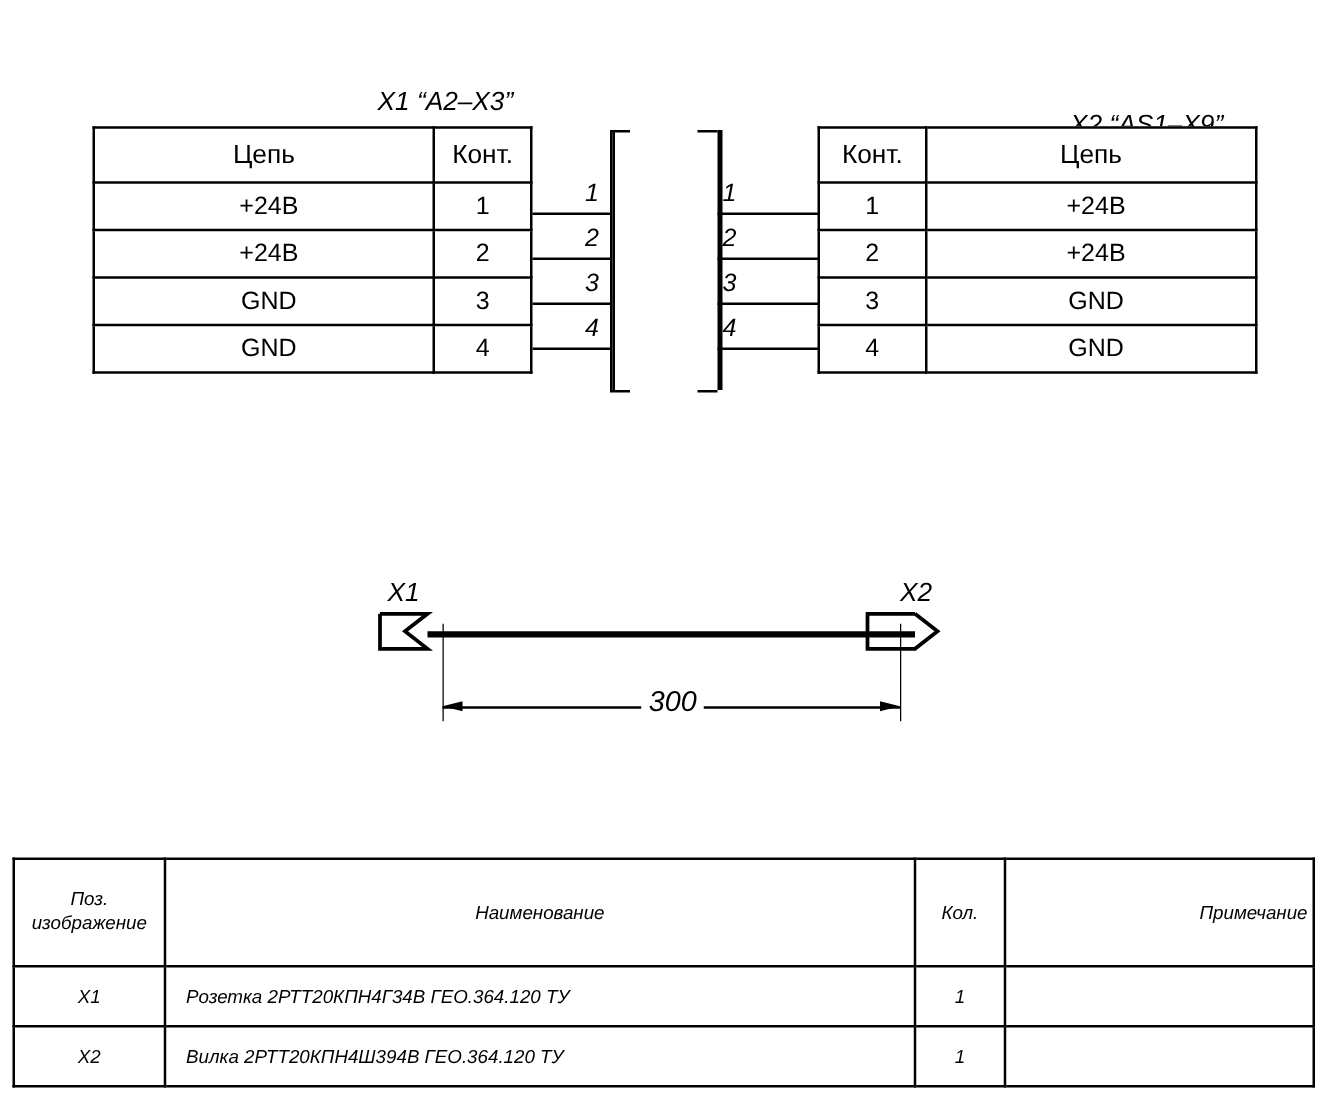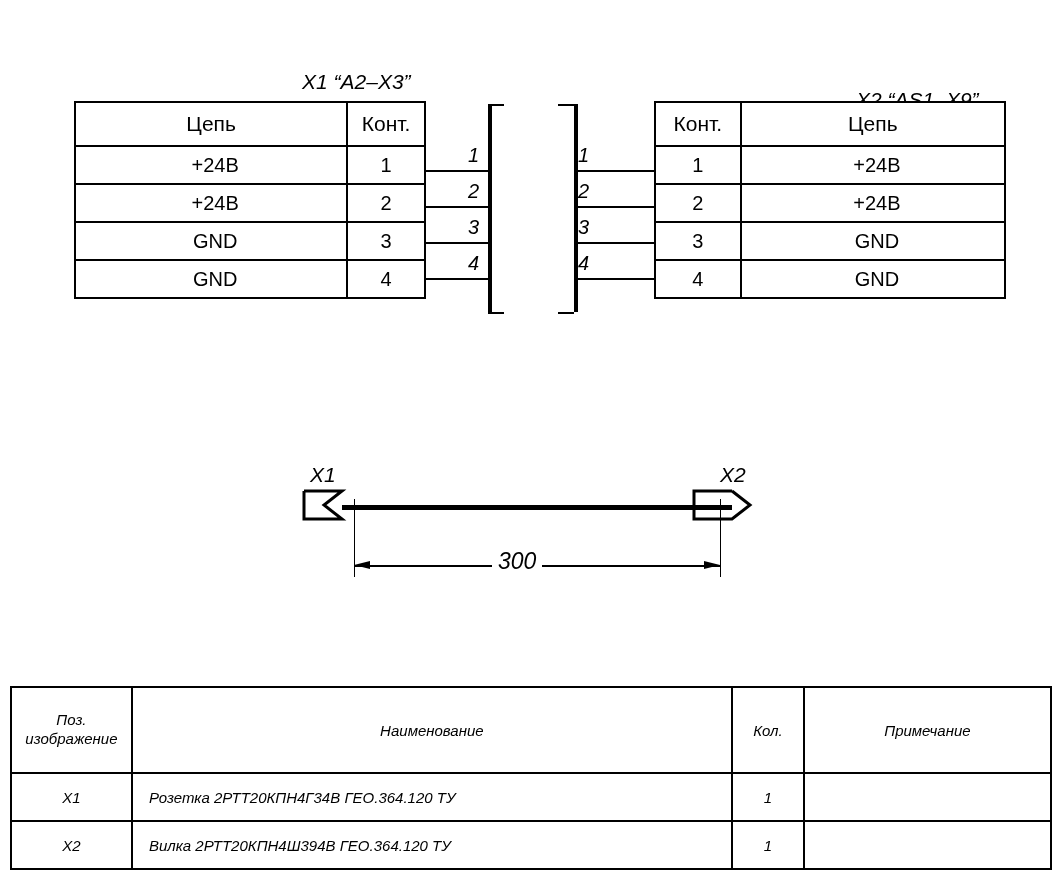--- a/index.html
+++ b/index.html
@@ -156,21 +156,21 @@
     font-size: 15px;
     text-align: center;
     vertical-align: middle;
     padding: 2px 4px;
   }
   #spec-table .head-row td { height: 80px; }
   #spec-table .data-row td { height: 42px; }
   #spec-table .col-pos { width: 112px; }
   #spec-table .col-name { width: 604px; margin-top: 19px; }
   #spec-table .col-qty  { width: 64px; }
-  #spec-table .col-note { width: 246px; }
+  #spec-table .col-note { width: 246px; text-align: right; }
   #spec-table .name-cell {
     text-align: left;
     padding-left: 16px;
   }
   .two-line { line-height: 1.25; }
 </style>
 </head>
 <body>
 
 <div class="page">
@@ -271,21 +271,21 @@
       <polygon points="74,110 90,106 90,114" fill="#000"></polygon>
       <polygon points="440,110 424,106 424,114" fill="#000"></polygon>
     </svg>
 
     <div class="cable-body"></div>
 
     <div class="dim-line"></div>
     <div class="ext-line" style="left:74px; top:44px; height:78px;"></div>
     <div class="ext-line" style="left:440px; top:44px; height:78px;"></div>
 
-    <div class="dim-text" style="left:212px; top:93px;">300</div>
+    <div class="dim-text" style="left:233px; top:93px;">300</div>
 
     <div class="sk-label" style="left:30px; top:8px;">X1</div>
     <div class="sk-label" style="left:440px; top:8px;">X2</div>
   </div>
 
 
   <table id="spec-table">
     <tbody>
         <tr class="head-row">
       <td class="col-pos">

